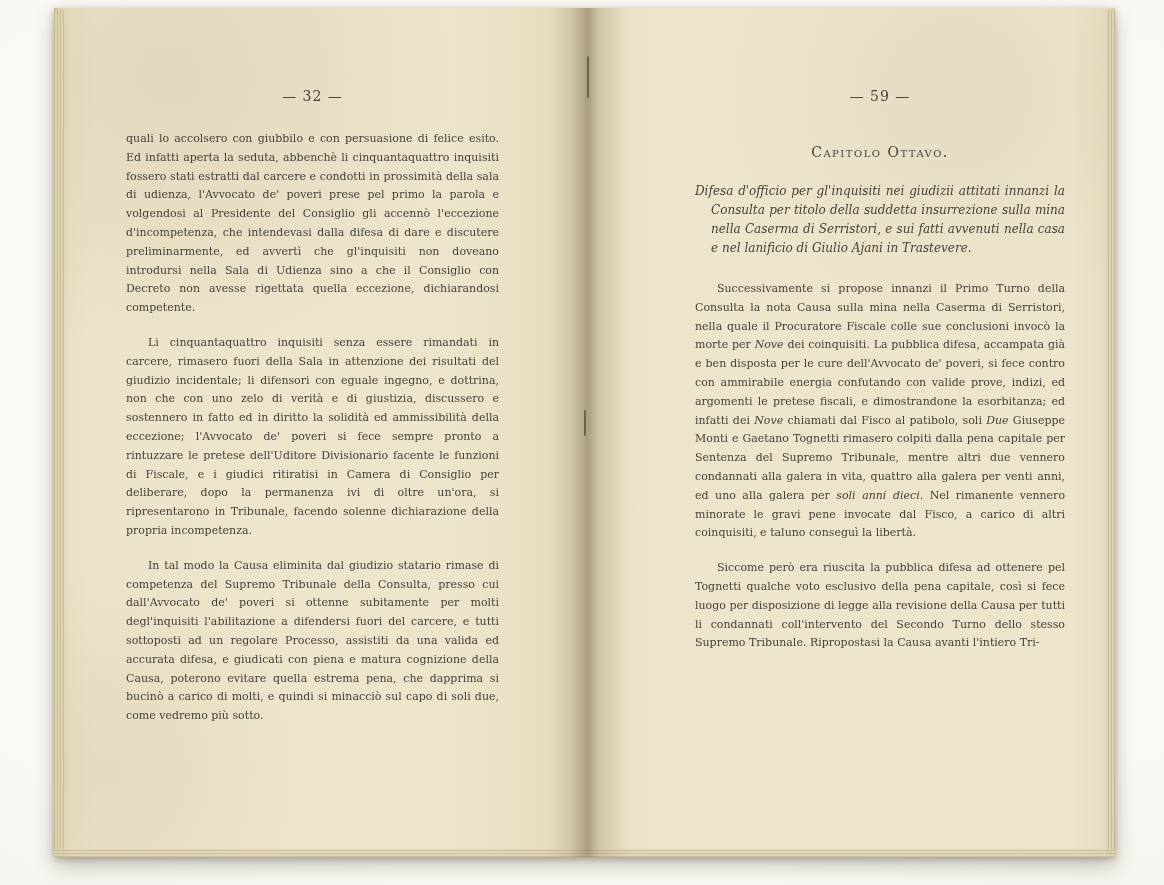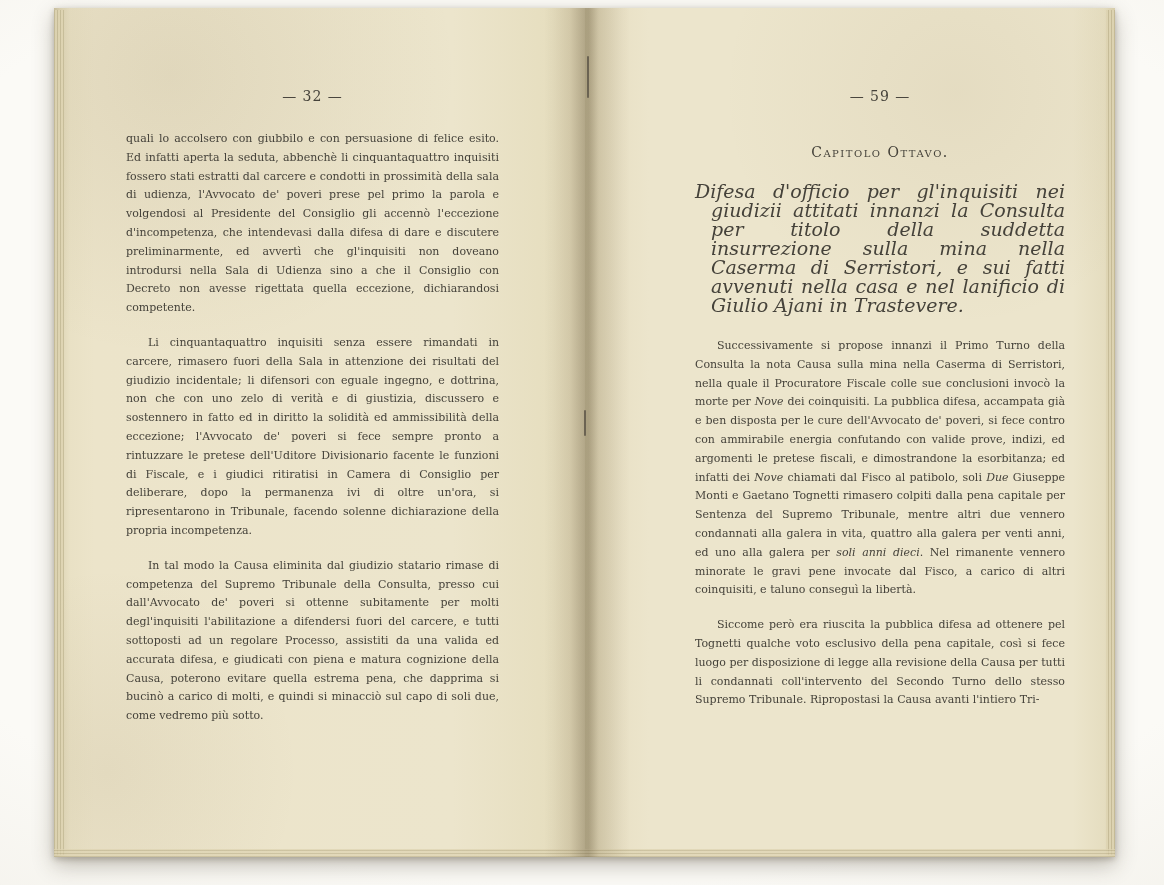--- a/index.html
+++ b/index.html
@@ -65,21 +65,21 @@
   .body-text { font-size: 11px; line-height: 18.8px; text-align: justify; }
   p.para { margin: 0; padding: 0; }
   p.para.ind { text-indent: 22px; margin-top: 16px; }
   .it { font-style: italic; }
 
   .chapter-heading {
     text-align: center; font-variant: small-caps; font-size: 14px;
     letter-spacing: 1.5px; margin: 40px 0 22px 0;
   }
   .chapter-summary {
-    font-size: 19px; line-height: 19px; text-align: justify; font-style: italic;
+    font-size: 12px; line-height: 19px; text-align: justify; font-style: italic;
     padding-left: 16px; text-indent: -16px; margin: 12px 0 22px 0;
   }
 </style>
 </head>
 <body>
 
 <div class="photo">
   <div class="book">
 
     <div class="page page-left">

